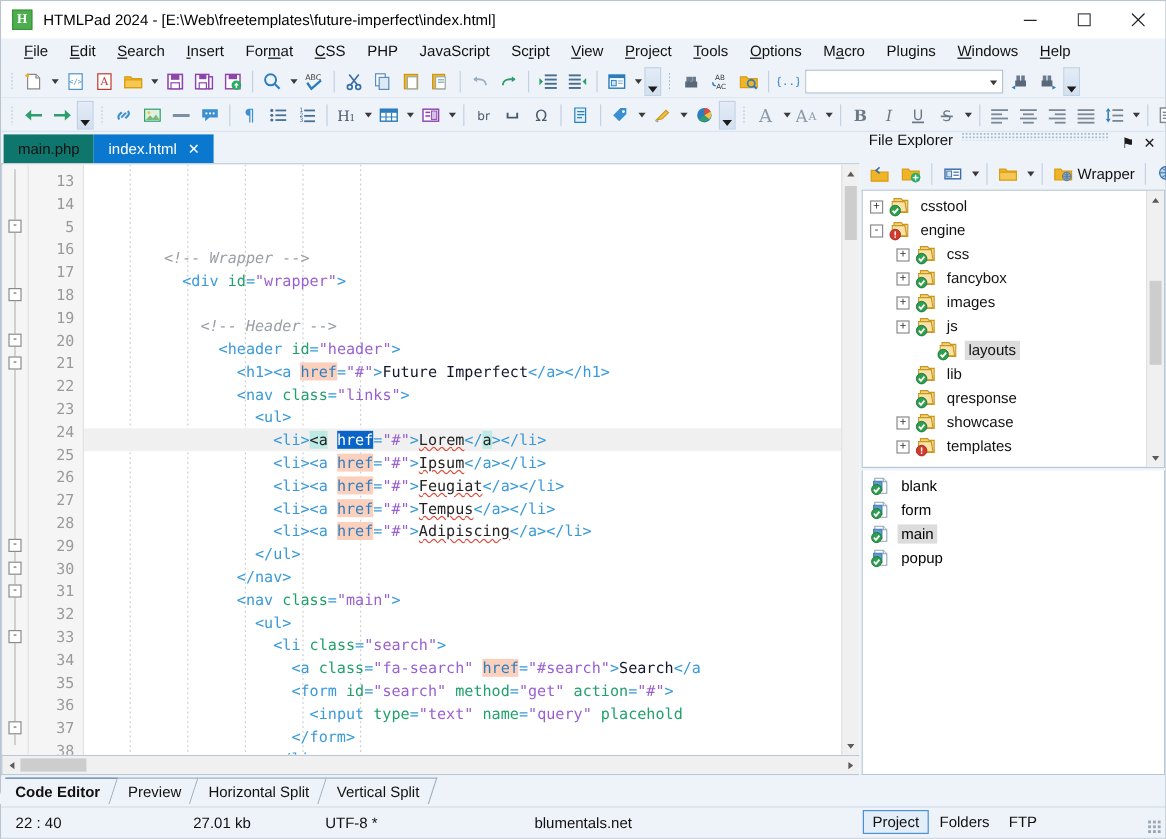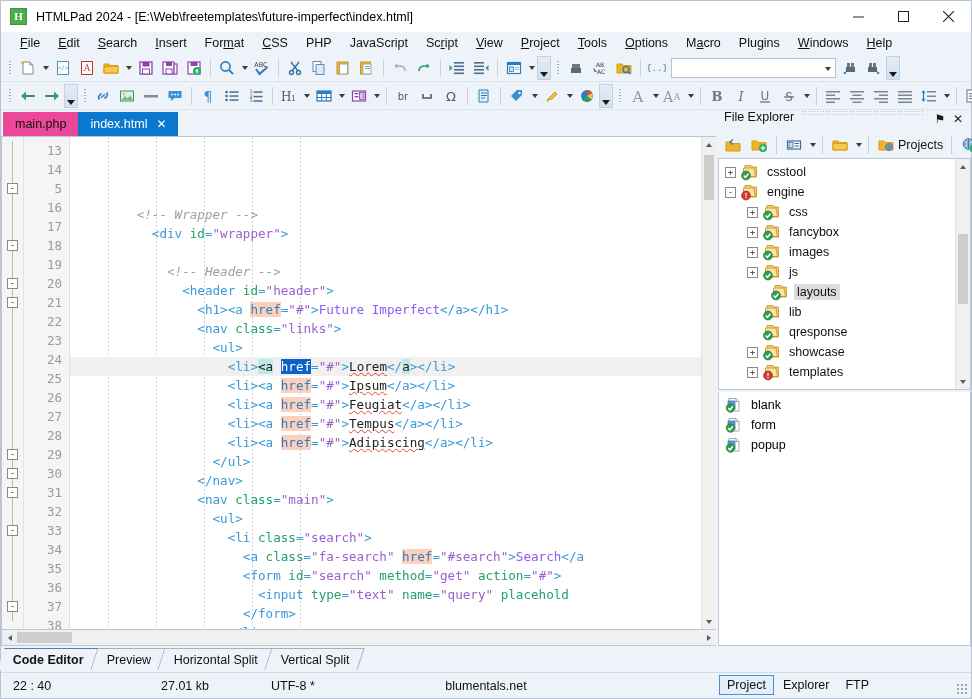--- a/index.html
+++ b/index.html
@@ -182,21 +182,21 @@
     align-items: flex-end;
     background: #eef3fa;
     padding-left: 2px;
   }
   .doctab {
     height: 24px;
     padding: 0 12px;
     display: flex; align-items: center;
     font-size: 12.5px;
     color: #111;
-    background: #ec4899;
+    background: #0f766e;
   }
   .doctab.active {
     background: #0b78d0;
     color: #fff;
   }
   .doctab .tabclose {
     margin-left: 9px;
     font-size: 12px;
     font-family: "DejaVu Sans", sans-serif;
     color: #fff;
@@ -259,21 +259,21 @@
     white-space: pre;
     position: relative;
     background: #fff;
   }
   .code .row { height: 19px; line-height: 19px; padding-left: 6px; position: relative; }
   .code .row.cur { background: #f0f0f0; }
   .tag { color: #3a9ad9; }
   .attr { color: #22a06b; }
   .str { color: #9a60d0; }
   .cmt { color: #9aa0a6; font-style: italic; }
-  .txt { color: #8b5cf6; }
+  .txt { color: #0f172a; }
   .hl-attr { background: #fbd0bd; color: #2f7fc0; }
   .sel { background: #0a64c8; color: #fff; }
   .sel-match { background: #bdeae4; }
   .spell {
     text-decoration: underline;
     text-decoration-style: wavy;
     text-decoration-color: #e04a3a;
     text-decoration-thickness: 1px;
   }
   .indent-guides {
@@ -1104,21 +1104,21 @@
             </svg>
         </div>
         <div class="tb-arrow"></div>
         <div class="tb-sep"></div>
         <div class="fe-btn">
           <svg width="18" height="18" viewBox="0 0 18 18">
               <path d="M2 5h5l1.3 1.6H16V14H2z" fill="#f0b429" stroke="#d99c12"></path>
               <circle cx="12" cy="11" r="3.6" fill="#8aa6bf" stroke="#5a7a96" stroke-width="0.8"></circle>
               <path d="M8.4 11h7.2M12 7.4v7.2M9.5 8.5c1.6 1.6 3.4 1.6 5 0M9.5 13.5c1.6-1.6 3.4-1.6 5 0" stroke="#5a7a96" stroke-width="0.7" fill="none"></path>
             </svg>
-          <span class="fe-label">Projects</span>
+          <span class="fe-label">Wrapper</span>
         </div>
         <div class="tb-sep"></div>
         <div class="fe-btn">
           <svg width="18" height="18" viewBox="0 0 18 18">
               <circle cx="8.5" cy="8" r="5.2" fill="#b8d4ea" stroke="#3a6ea5" stroke-width="1"></circle>
               <path d="M3.3 8h10.4M8.5 2.8v10.4M5.5 4.2c2 2 4 2 6 0M5.5 11.8c2-2 4-2 6 0" stroke="#3a6ea5" stroke-width="0.8" fill="none"></path>
               <circle cx="13.5" cy="12.5" r="4" fill="#27ae60"></circle>
               <path d="M13.5 10.2l2 2.4h-4z" fill="#fff"></path>
               <rect x="12.9" y="12.4" width="1.2" height="2.4" fill="#fff"></rect>
             </svg>
@@ -1193,21 +1193,21 @@
               <span style="display: flex;">
                 <svg width="18" height="18" viewBox="0 0 18 18">
                   <path d="M4 2.5h6l1.2 1.5h4.3V14H4z" fill="#f2d08a" stroke="#c9971c" stroke-width="0.9"></path>
                   <path d="M2.5 5h10.5l1.5 8.5H2.5z" fill="#fbe2a6" stroke="#c9971c" stroke-width="0.9"></path>
                   <circle cx="5" cy="12.5" r="4.4" fill="#2e9e4f" stroke="#1f7a3a" stroke-width="0.8"></circle>
                   <path d="M2.8 12.6l1.6 1.8 3-3.6" fill="none" stroke="#fff" stroke-width="1.5"></path>
                 </svg>
               </span>
               <span class="tname">js</span>
             </div>
-            <div class="trow" style="padding-left: 36px;">
+            <div class="trow" style="padding-left: 46px;">
               <div class="expander blank"></div>
               <span style="display: flex;">
                 <svg width="18" height="18" viewBox="0 0 18 18">
                   <path d="M4 2.5h6l1.2 1.5h4.3V14H4z" fill="#f2d08a" stroke="#c9971c" stroke-width="0.9"></path>
                   <path d="M2.5 5h10.5l1.5 8.5H2.5z" fill="#fbe2a6" stroke="#c9971c" stroke-width="0.9"></path>
                   <circle cx="5" cy="12.5" r="4.4" fill="#2e9e4f" stroke="#1f7a3a" stroke-width="0.8"></circle>
                   <path d="M2.8 12.6l1.6 1.8 3-3.6" fill="none" stroke="#fff" stroke-width="1.5"></path>
                 </svg>
               </span>
               <span class="tname selected">layouts</span>
@@ -1306,20 +1306,32 @@
           <div class="frow">
             <span style="display: flex;">
               <svg width="18" height="18" viewBox="0 0 18 18">
                 <path d="M4 2.5h7l3 3V15H4z" fill="#fff" stroke="#8fa3b8" stroke-width="0.9"></path>
                 <path d="M11 2.5v3h3" fill="#e3ebf3" stroke="#8fa3b8" stroke-width="0.9"></path>
                 <rect x="3" y="5" width="7" height="8" fill="#5b9bd5" stroke="#35709f" stroke-width="0.7"></rect>
                 <circle cx="5.5" cy="12" r="4.2" fill="#2e9e4f" stroke="#1f7a3a" stroke-width="0.8"></circle>
                 <path d="M3.3 12.1l1.6 1.8 3-3.6" fill="none" stroke="#fff" stroke-width="1.5"></path>
               </svg>
             </span>
+            <span class="tname selected">main</span>
+          </div>
+          <div class="frow">
+            <span style="display: flex;">
+              <svg width="18" height="18" viewBox="0 0 18 18">
+                <path d="M4 2.5h7l3 3V15H4z" fill="#fff" stroke="#8fa3b8" stroke-width="0.9"></path>
+                <path d="M11 2.5v3h3" fill="#e3ebf3" stroke="#8fa3b8" stroke-width="0.9"></path>
+                <rect x="3" y="5" width="7" height="8" fill="#5b9bd5" stroke="#35709f" stroke-width="0.7"></rect>
+                <circle cx="5.5" cy="12" r="4.2" fill="#2e9e4f" stroke="#1f7a3a" stroke-width="0.8"></circle>
+                <path d="M3.3 12.1l1.6 1.8 3-3.6" fill="none" stroke="#fff" stroke-width="1.5"></path>
+              </svg>
+            </span>
             <span class="tname">popup</span>
           </div>
         </div>
     </div>
   </div>
 
   <div class="bottom-tabs" id="btabs">
       <div class="btab active first">
         <span>Code Editor</span>
       </div>
@@ -1334,19 +1346,19 @@
       </div>
     </div>
 
   <div class="statusbar">
     <div class="st-cell" style="width:148px;">22 : 40</div>
     <div class="st-cell" style="width:110px;">27.01 kb</div>
     <div class="st-cell">UTF-8 *</div>
     <div class="brand">blumentals.net</div>
     <div class="proj-tabs" id="ptabs">
         <div class="ptab active">Project</div>
-        <div class="ptab">Explorer</div>
+        <div class="ptab">Folders</div>
         <div class="ptab">FTP</div>
       </div>
     <div class="grip-corner"></div>
   </div>
 
 </div>
 
 </body></html>

